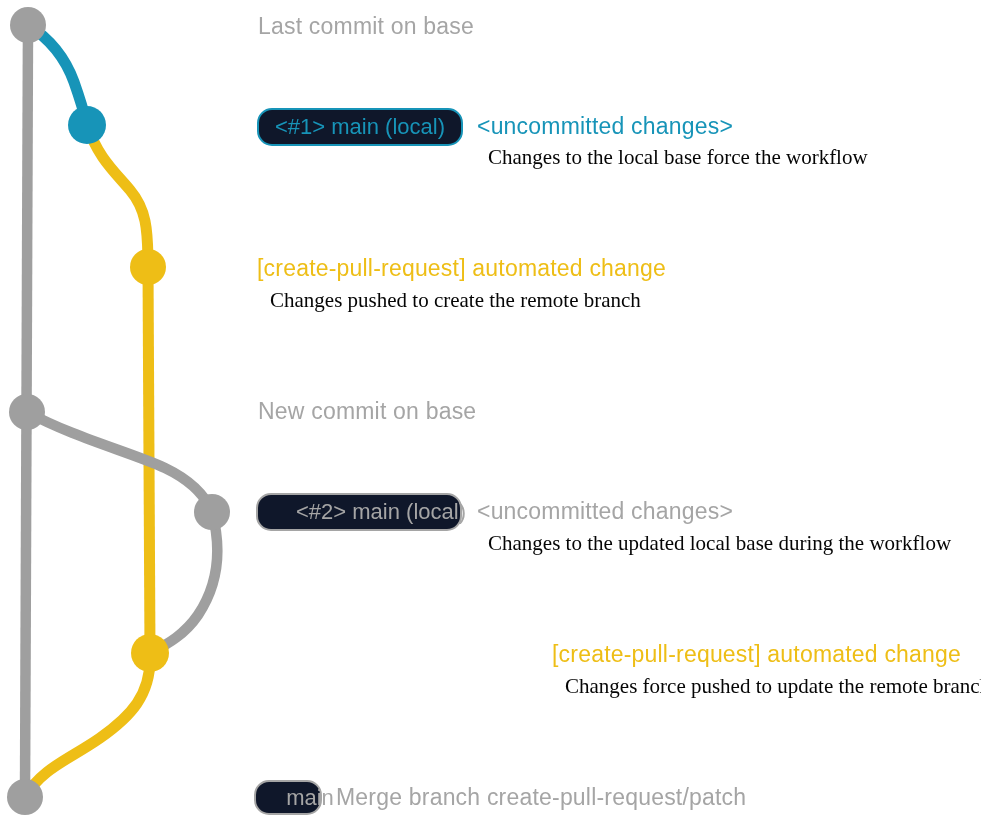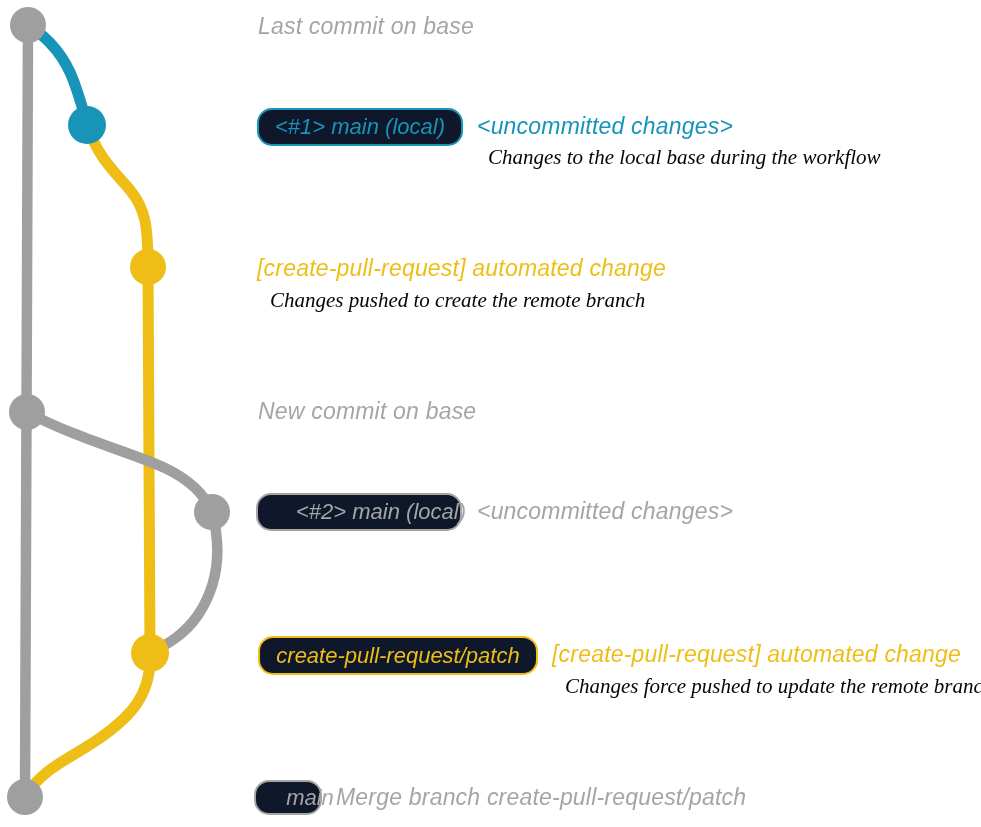--- a/index.html
+++ b/index.html
@@ -7,21 +7,20 @@
     padding: 0;
     background: #ffffff;
     font-family: "Liberation Sans", sans-serif;
   }
   .canvas {
     position: relative;
     width: 981px;
     height: 827px;
     background: #ffffff;
     overflow: hidden;
-    font-style: italic;
   }
   .graph-svg {
     position: absolute;
     left: 0;
     top: 0;
   }
   .txt {
     position: absolute;
     white-space: nowrap;
   }
@@ -84,35 +83,33 @@
     <circle cx="150" cy="653" r="19" fill="var(--yellow)"></circle>
     <circle cx="25" cy="797" r="18" fill="var(--gray)"></circle>
   </svg>
 
   <div class="txt sans-title gray-text" style="left:258px; top:12px;">Last commit on base</div>
 
   <div class="badge teal" style="left:257px; top:108px; width:206px; height:38px;">
     <span>&lt;#1&gt; main (local)</span>
   </div>
   <div class="txt sans-title teal-text" style="left:477px; top:112px;">&lt;uncommitted changes&gt;</div>
-  <div class="txt serif-desc" style="left:488px; top:145px;">Changes to the local base during the workflow</div>
+  <div class="txt serif-desc" style="left:488px; top:145px;">Changes to the local base force the workflow</div>
 
   <div class="txt sans-title yellow-text" style="left:257px; top:254px;">[create-pull-request] automated change</div>
   <div class="txt sans-title gray-text" style="left:258px; top:397px;">New commit on base</div>
 
   <div class="txt serif-desc" style="left:270px; top:288px;">Changes pushed to create the remote branch</div>
 
   <div class="badge gray" style="left:256px; top:493px; width:206px; height:38px;">
     <span>&lt;#2&gt; main (local)</span>
   </div>
   <div class="txt sans-title gray-text" style="left:477px; top:497px;">&lt;uncommitted changes&gt;</div>
+  <div class="txt serif-desc" style="left:488px; top:531px;">Changes to the updated local base during the workflow</div>
 
-  <div class="badge yellow" style="left:258px; top:636px; width:280px; height:39px;">
-    <span>create-pull-request/patch</span>
-  </div>
   <div class="txt sans-title yellow-text" style="left:552px; top:640px;">[create-pull-request] automated change</div>
   <div class="txt serif-desc" style="left:565px; top:674px;">Changes force pushed to update the remote branch</div>
 
   <div class="badge gray" style="left:254px; top:780px; width:68px; height:35px; font-size:22px;align-items:center;">
     <span>main</span>
   </div>
   <div class="txt sans-title gray-text" style="left:336px; top:783px;">Merge branch create-pull-request/patch</div>
 
 </div>
 

